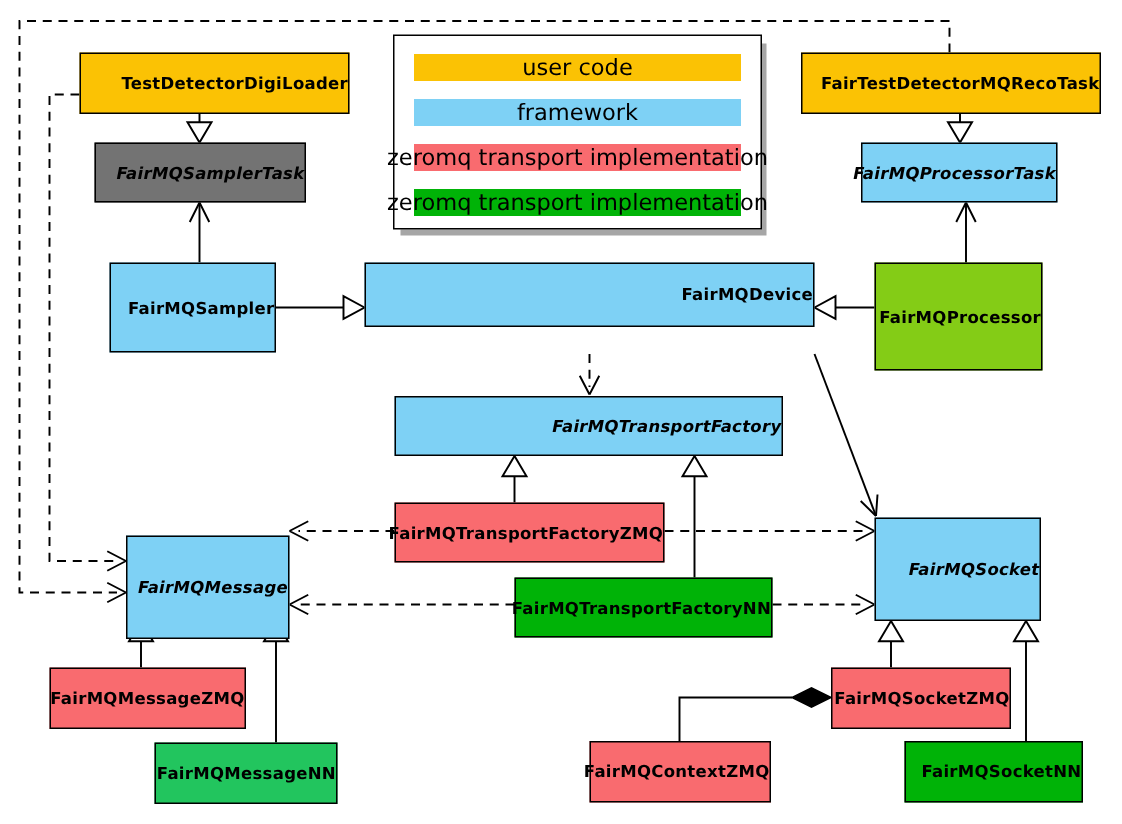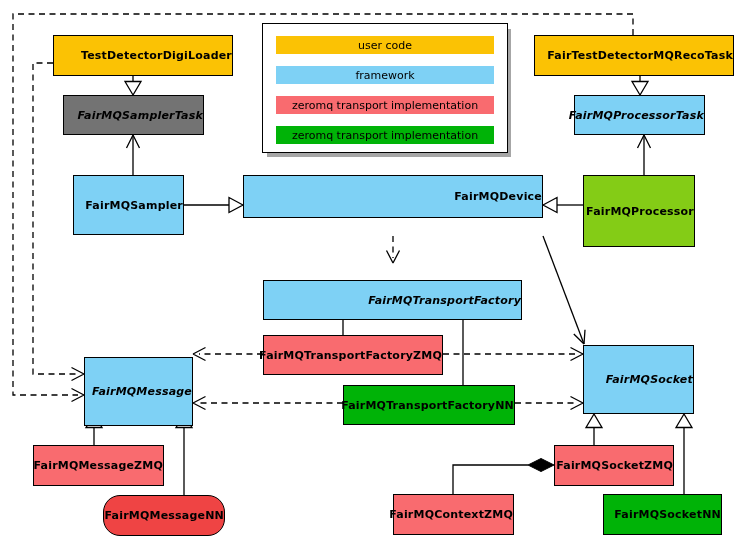--- a/index.html
+++ b/index.html
@@ -13,21 +13,21 @@
     display:flex;align-items:center;justify-content:flex-end;text-align:center;
     font-weight:bold;font-size:11px;color:#000;white-space:nowrap;letter-spacing:0.2px;
   }
   .node.abstract{font-style:italic;}
   .legend{
     position:absolute;left:262px;top:23px;width:246px;height:130px;box-sizing:border-box;
     background:#fff;border:1.6px solid #000;box-shadow:4px 5px 0 -1px #a6a6a6;
   }
   .legend-row{
     width:218px;height:18px;margin:0 auto;display:flex;align-items:center;justify-content:center;
-    font-size:11px;color:#000;white-space:nowrap;
+    font-size:15px;color:#000;white-space:nowrap;
   }
   .legend-row.first{margin-top:12px;}
   .legend-row + .legend-row{margin-top:12px;}
   .edge-line{stroke:#000;stroke-width:1.3;fill:none;}
   .edge-dashed{stroke:#000;stroke-width:1.3;fill:none;stroke-dasharray:6 4.5;}
   .tri{fill:#fff;stroke:#000;stroke-width:1.3;stroke-linejoin:miter;}
   .vhead{stroke:#000;stroke-width:1.3;fill:none;}
   .diamond{fill:#000;stroke:#000;stroke-width:1;}
 </style>
 </head>
@@ -179,21 +179,21 @@
   </div>
 
   <div class="node" style="left: 583px; top: 175px; width: 112px; height: 72px; background: #84cc16;">
     <span>FairMQProcessor</span>
   </div>
 
   <div class="node" style="left: 243px; top: 175px; width: 300px; height: 43px; background: rgb(126, 209, 245);">
     <span>FairMQDevice</span>
   </div>
 
-  <div class="node abstract" style="left: 263px; top: 280px; width: 259px; height: 40px; background: rgb(126, 209, 245);">
+  <div class="node abstract" style="left: 263px; top: 264px; width: 259px; height: 40px; background: rgb(126, 209, 245);">
     <span>FairMQTransportFactory</span>
   </div>
 
   <div class="node" style="left: 263px; top: 335px; width: 180px; height: 40px; background: rgb(249, 107, 111);">
     <span>FairMQTransportFactoryZMQ</span>
   </div>
 
   <div class="node" style="left: 343px; top: 385px; width: 172px; height: 40px; background: rgb(0, 179, 7);">
     <span>FairMQTransportFactoryNN</span>
   </div>
@@ -203,21 +203,21 @@
   </div>
 
   <div class="node" style="left: 33px; top: 445px; width: 131px; height: 41px; background: rgb(249, 107, 111);">
     <span>FairMQMessageZMQ</span>
   </div>
 
   <div class="node abstract" style="left: 583px; top: 345px; width: 111px; height: 69px; background: rgb(126, 209, 245);">
     <span>FairMQSocket</span>
   </div>
 
-  <div class="node" style="left: 103px; top: 495px; width: 122px; height: 41px; background: #ef4444; border-radius: 17px;">
+  <div class="node" style="left: 103px; top: 495px; width: 122px; height: 41px; background: #22c55e;">
     <span>FairMQMessageNN</span>
   </div>
 
   <div class="node" style="left: 393px; top: 494px; width: 121px; height: 41px; background: rgb(249, 107, 111);">
     <span>FairMQContextZMQ</span>
   </div>
 
   <div class="node" style="left: 554px; top: 445px; width: 120px; height: 41px; background: rgb(249, 107, 111);">
     <span>FairMQSocketZMQ</span>
   </div>

